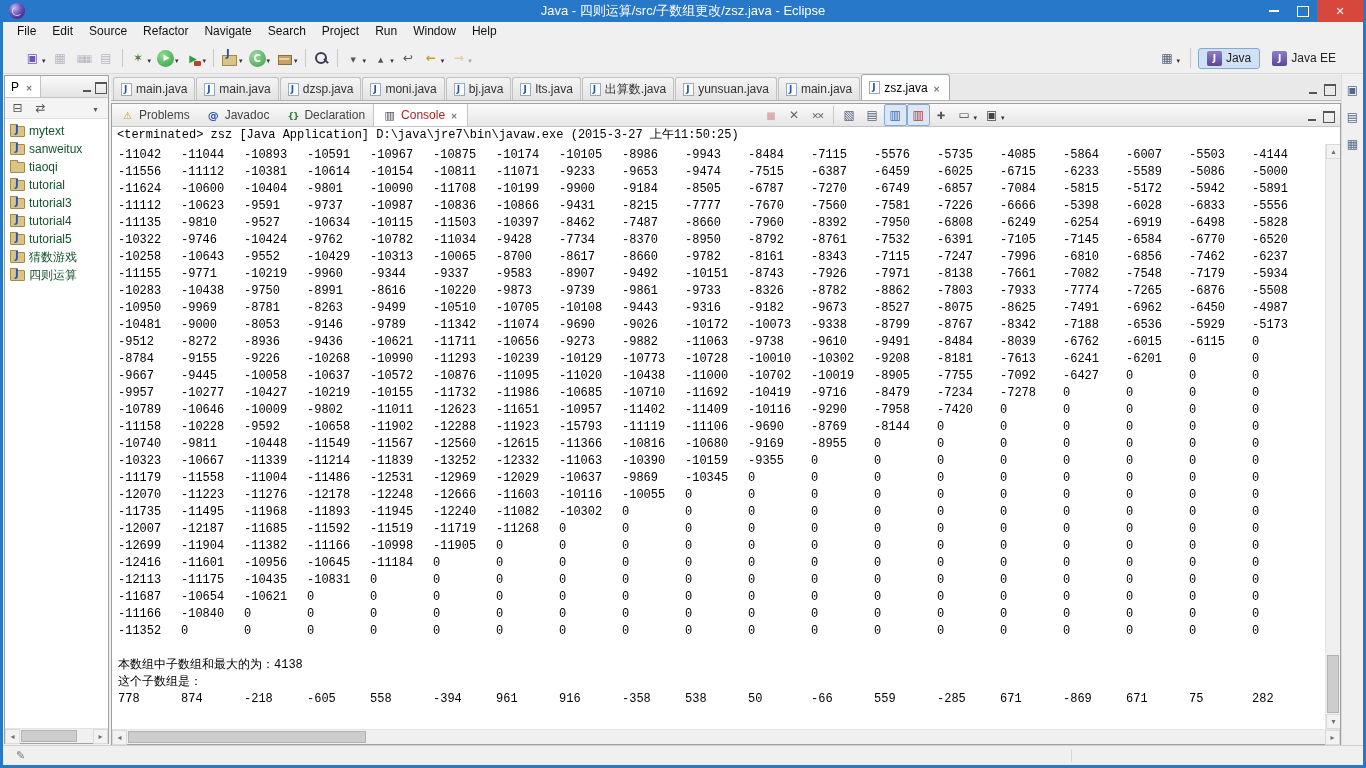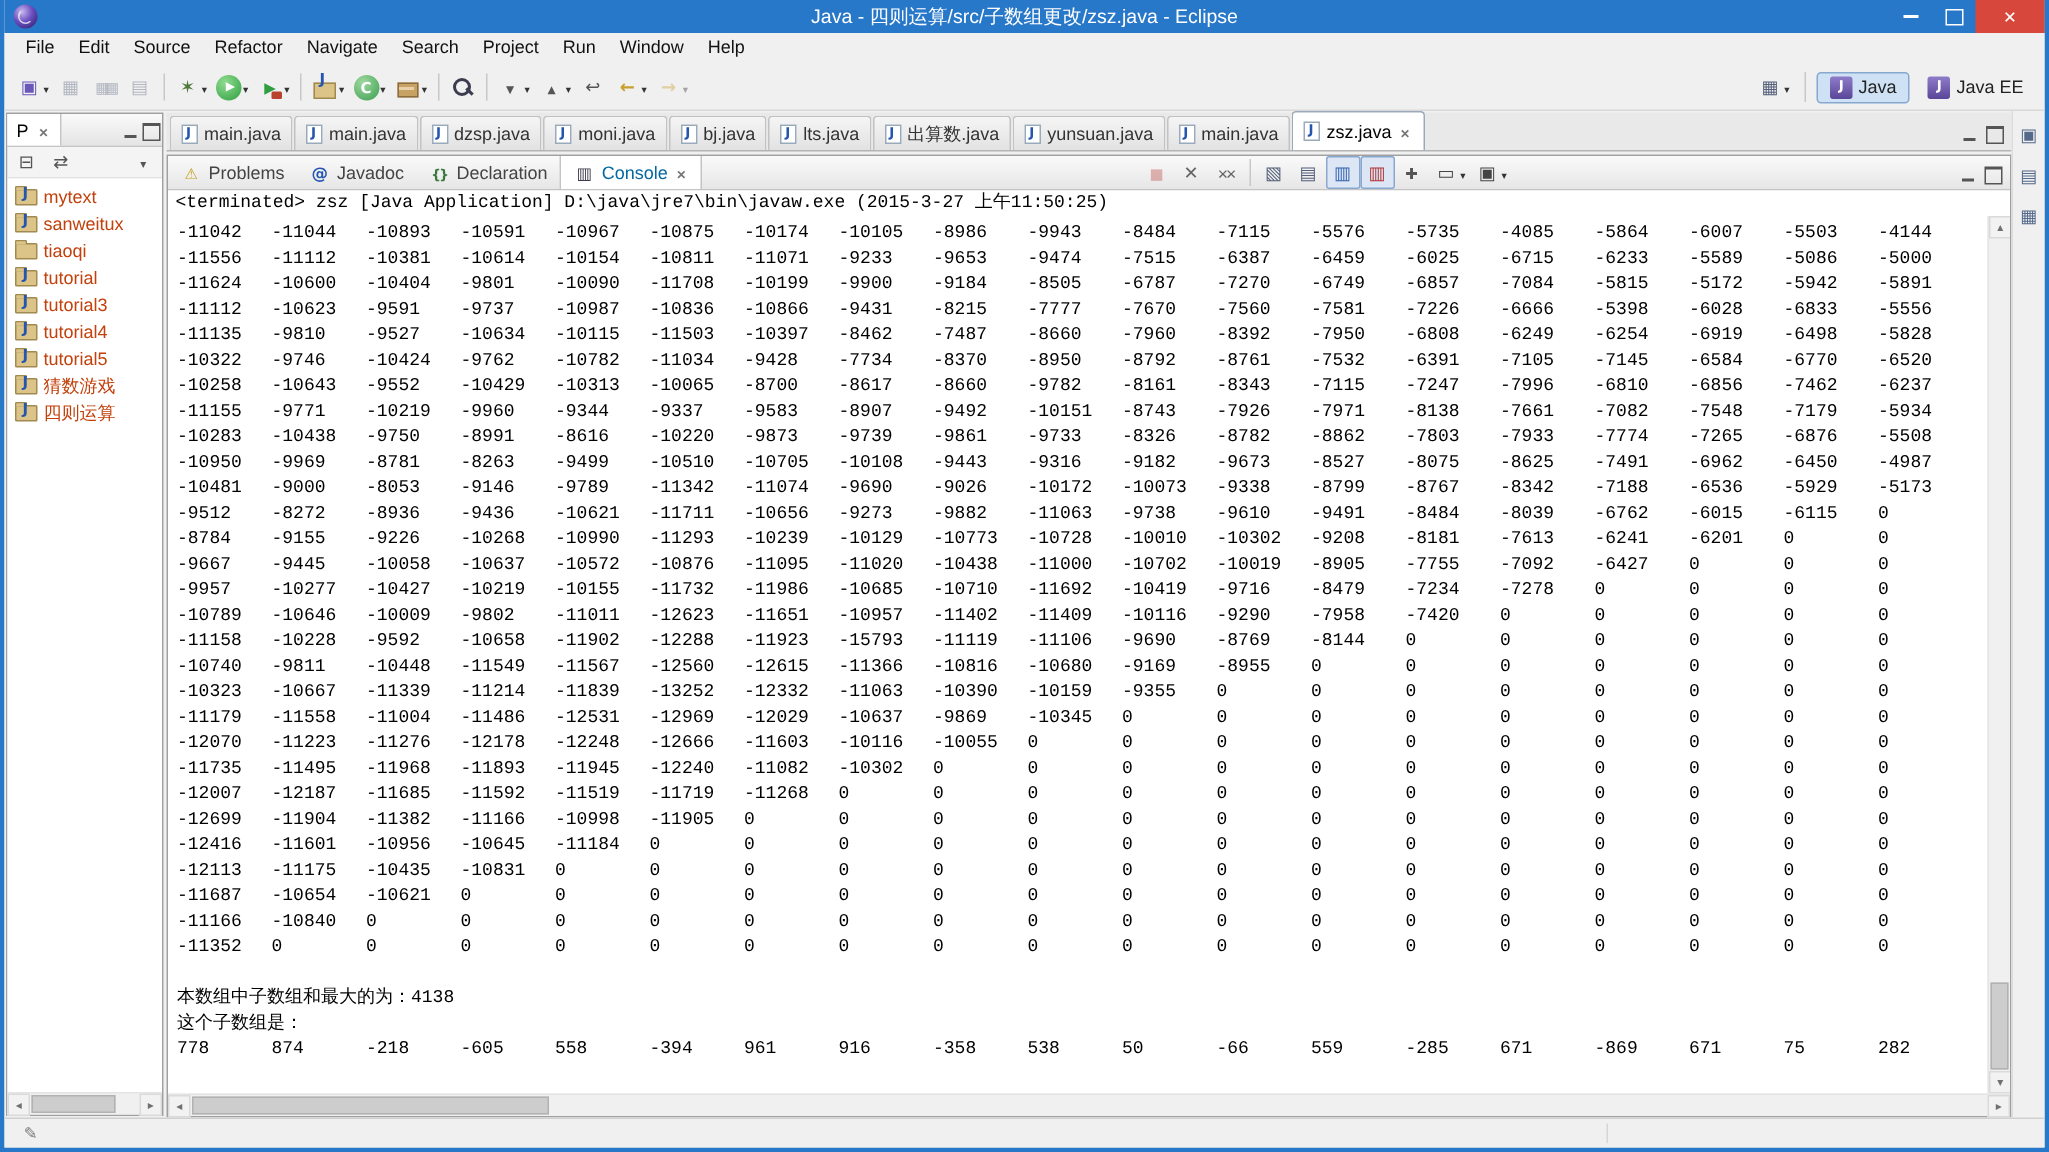--- a/index.html
+++ b/index.html
@@ -17,21 +17,21 @@
   .tb-close{width:46px;background:#d8473b}
   .wc-min::before{content:"";display:block;width:10px;height:2px;background:#fff}
   .wc-max::before{content:"";display:block;width:10px;height:9px;border:1px solid #fff}
   .wc-close::before{content:"✕";color:#fff;font-size:11px}
 
   
   .menubar{height:21px;display:flex;align-items:flex-start;padding-left:6px;font-size:12px;background:#f0f0f0;flex:none;color:#111}
   .menu-item{padding:2px 8px}
 
   
-  .toolbar{height:31px;display:flex;align-items:center;padding:0 5px;background:#f0f0f0;border-bottom:1px solid #d8d8d8;flex:none}
+  .toolbar{height:31px;display:flex;align-items:center;padding:0 18px;background:#f0f0f0;border-bottom:1px solid #d8d8d8;flex:none}
   .tbgroup{display:flex;align-items:center}
   .tbtn{height:22px;display:flex;align-items:center;padding:2px;border:1px solid transparent;border-radius:2px}
   .tbtn.pressed{background:#dce6f5;border-color:#89a8d0}
   .tbtn.disabled{opacity:.4}
   .tsep{width:1px;height:18px;background:#c8c8c8;margin:0 4px;display:inline-block}
   .dd::before{content:"▾";font-size:7px;color:#333}
   .dd{margin-left:1px}
 
   .tbi{width:17px;height:17px;position:relative;display:inline-block;text-align:center;line-height:17px;font-size:12px;color:#555;font-family:"DejaVu Sans",sans-serif}
   .i-new-wizard::before{content:"▣";color:#6a57b8}
@@ -88,41 +88,41 @@
   
   .main{flex:1;display:flex;min-height:0}
   .sidebar{width:107px;flex:none;display:flex;flex-direction:column;background:#f0f0f0;padding:1px}
   .viewbox{flex:1;display:flex;flex-direction:column;border:1px solid #a0a0a0;background:#fff;min-height:0}
   .side-tabs{height:22px;background:linear-gradient(#fafafa,#e4e4e4);border-bottom:1px solid #c4c4c4;display:flex;align-items:center;flex:none}
   .side-tab{height:100%;display:flex;align-items:center;gap:5px;background:#fff;padding:0 6px;border-right:1px solid #c4c4c4;font-size:12px}
   .side-ctrl{margin-left:auto;display:flex}
   .side-ctrl .tbi{width:14px}
   .side-toolbar{height:21px;display:flex;align-items:center;background:#f4f4f4;border-bottom:1px solid #e0e0e0;padding:0 1px;flex:none}
   .side-tree{flex:1;background:#fff;padding-top:3px;overflow:hidden}
-  .tree-item{display:flex;align-items:center;gap:4px;height:18px;padding-left:5px;font-size:12px;color:#c2410c;white-space:nowrap}
+  .tree-item{display:flex;align-items:center;gap:4px;height:18px;padding-left:5px;font-size:12px;color:#14532d;white-space:nowrap}
   .fico{width:15px;height:11px;background:#dcc488;border:1px solid #a08a50;border-radius:1px;position:relative;flex:none;margin-top:1px}
   .fico::before{content:"";position:absolute;top:-3px;left:-1px;width:6px;height:2px;background:#dcc488;border:1px solid #a08a50;border-bottom:none;border-radius:1px 1px 0 0}
   .fico-java::after{content:"J";position:absolute;left:4px;top:-3px;font:bold 10px "DejaVu Sans",sans-serif;color:#2456b0}
 
   .editor-col{flex:1;display:flex;flex-direction:column;min-width:0;padding:1px 0 0 1px}
   .editor-tabs{height:26px;display:flex;align-items:flex-end;background:#e9e9e9;padding-left:2px;border-bottom:1px solid #b5b5b5;flex:none}
   .etabs{display:flex;align-items:flex-end;height:100%}
   .etab{height:23px;display:flex;align-items:center;gap:4px;padding:0 7px;font-size:12px;color:#333;border:1px solid #c2c2c2;border-bottom:none;border-radius:3px 3px 0 0;background:linear-gradient(#f5f5f5,#e2e2e2);margin-right:1px;white-space:nowrap}
   .etab.active{background:#fff;height:26px;border-color:#9aaabb;color:#000;position:relative;z-index:1}
   .ficon{width:11px;height:13px;background:#fff;border:1px solid #99aabb;position:relative;flex:none}
   .ficon::before{content:"J";position:absolute;left:2px;top:0;font:bold 9px "DejaVu Sans",sans-serif;color:#2456b0}
   .xclose{width:10px;height:10px;line-height:10px;text-align:center}
   .xclose::before{content:"✕";font-size:8px;color:#777;font-weight:bold}
   .stack-ctrl{margin-left:auto;display:flex;align-items:center;margin-bottom:3px;padding-right:3px}
 
   .console-panel{flex:1;display:flex;flex-direction:column;border:1px solid #a0a0a0;background:#fff;min-height:0;margin-top:2px}
   .view-tabs{height:23px;display:flex;align-items:center;background:linear-gradient(#fafafa,#e6e6e6);border-bottom:1px solid #c4c4c4;flex:none}
   .vtabs{display:flex;align-items:center;height:100%}
   .vtab{height:100%;display:flex;align-items:center;gap:4px;padding:0 8px;font-size:12px;color:#444;white-space:nowrap}
-  .vtab.active{background:#fff;border-left:1px solid #c4c4c4;border-right:1px solid #c4c4c4;color:#0369a1}
+  .vtab.active{background:#fff;border-left:1px solid #c4c4c4;border-right:1px solid #c4c4c4;color:#b91c1c}
   .vti{width:15px;height:15px;line-height:15px;font-size:11px;display:inline-block;text-align:center;font-family:"DejaVu Sans",sans-serif;flex:none}
   .i-problems::before{content:"⚠";color:#c9a227;font-size:10px}
   .i-javadoc::before{content:"@";color:#2456b0;font-weight:bold}
   .i-declaration::before{content:"{}";color:#3b7a3f;font-size:9px;font-weight:bold;letter-spacing:-1px}
   .i-console::before{content:"▥";color:#3a3a4a}
   .console-bar{margin-left:auto;display:flex;align-items:center;padding-right:4px}
 
   .console-header{height:17px;font:12px/17px "Liberation Mono",monospace;padding-left:5px;background:#fff;flex:none;white-space:nowrap;color:#000}
   .console-body{flex:1;position:relative;overflow:hidden;background:#fff}
   .console-content{position:absolute;left:0;top:3px;right:15px;font:12px/17px "Liberation Mono",monospace;color:#000}

